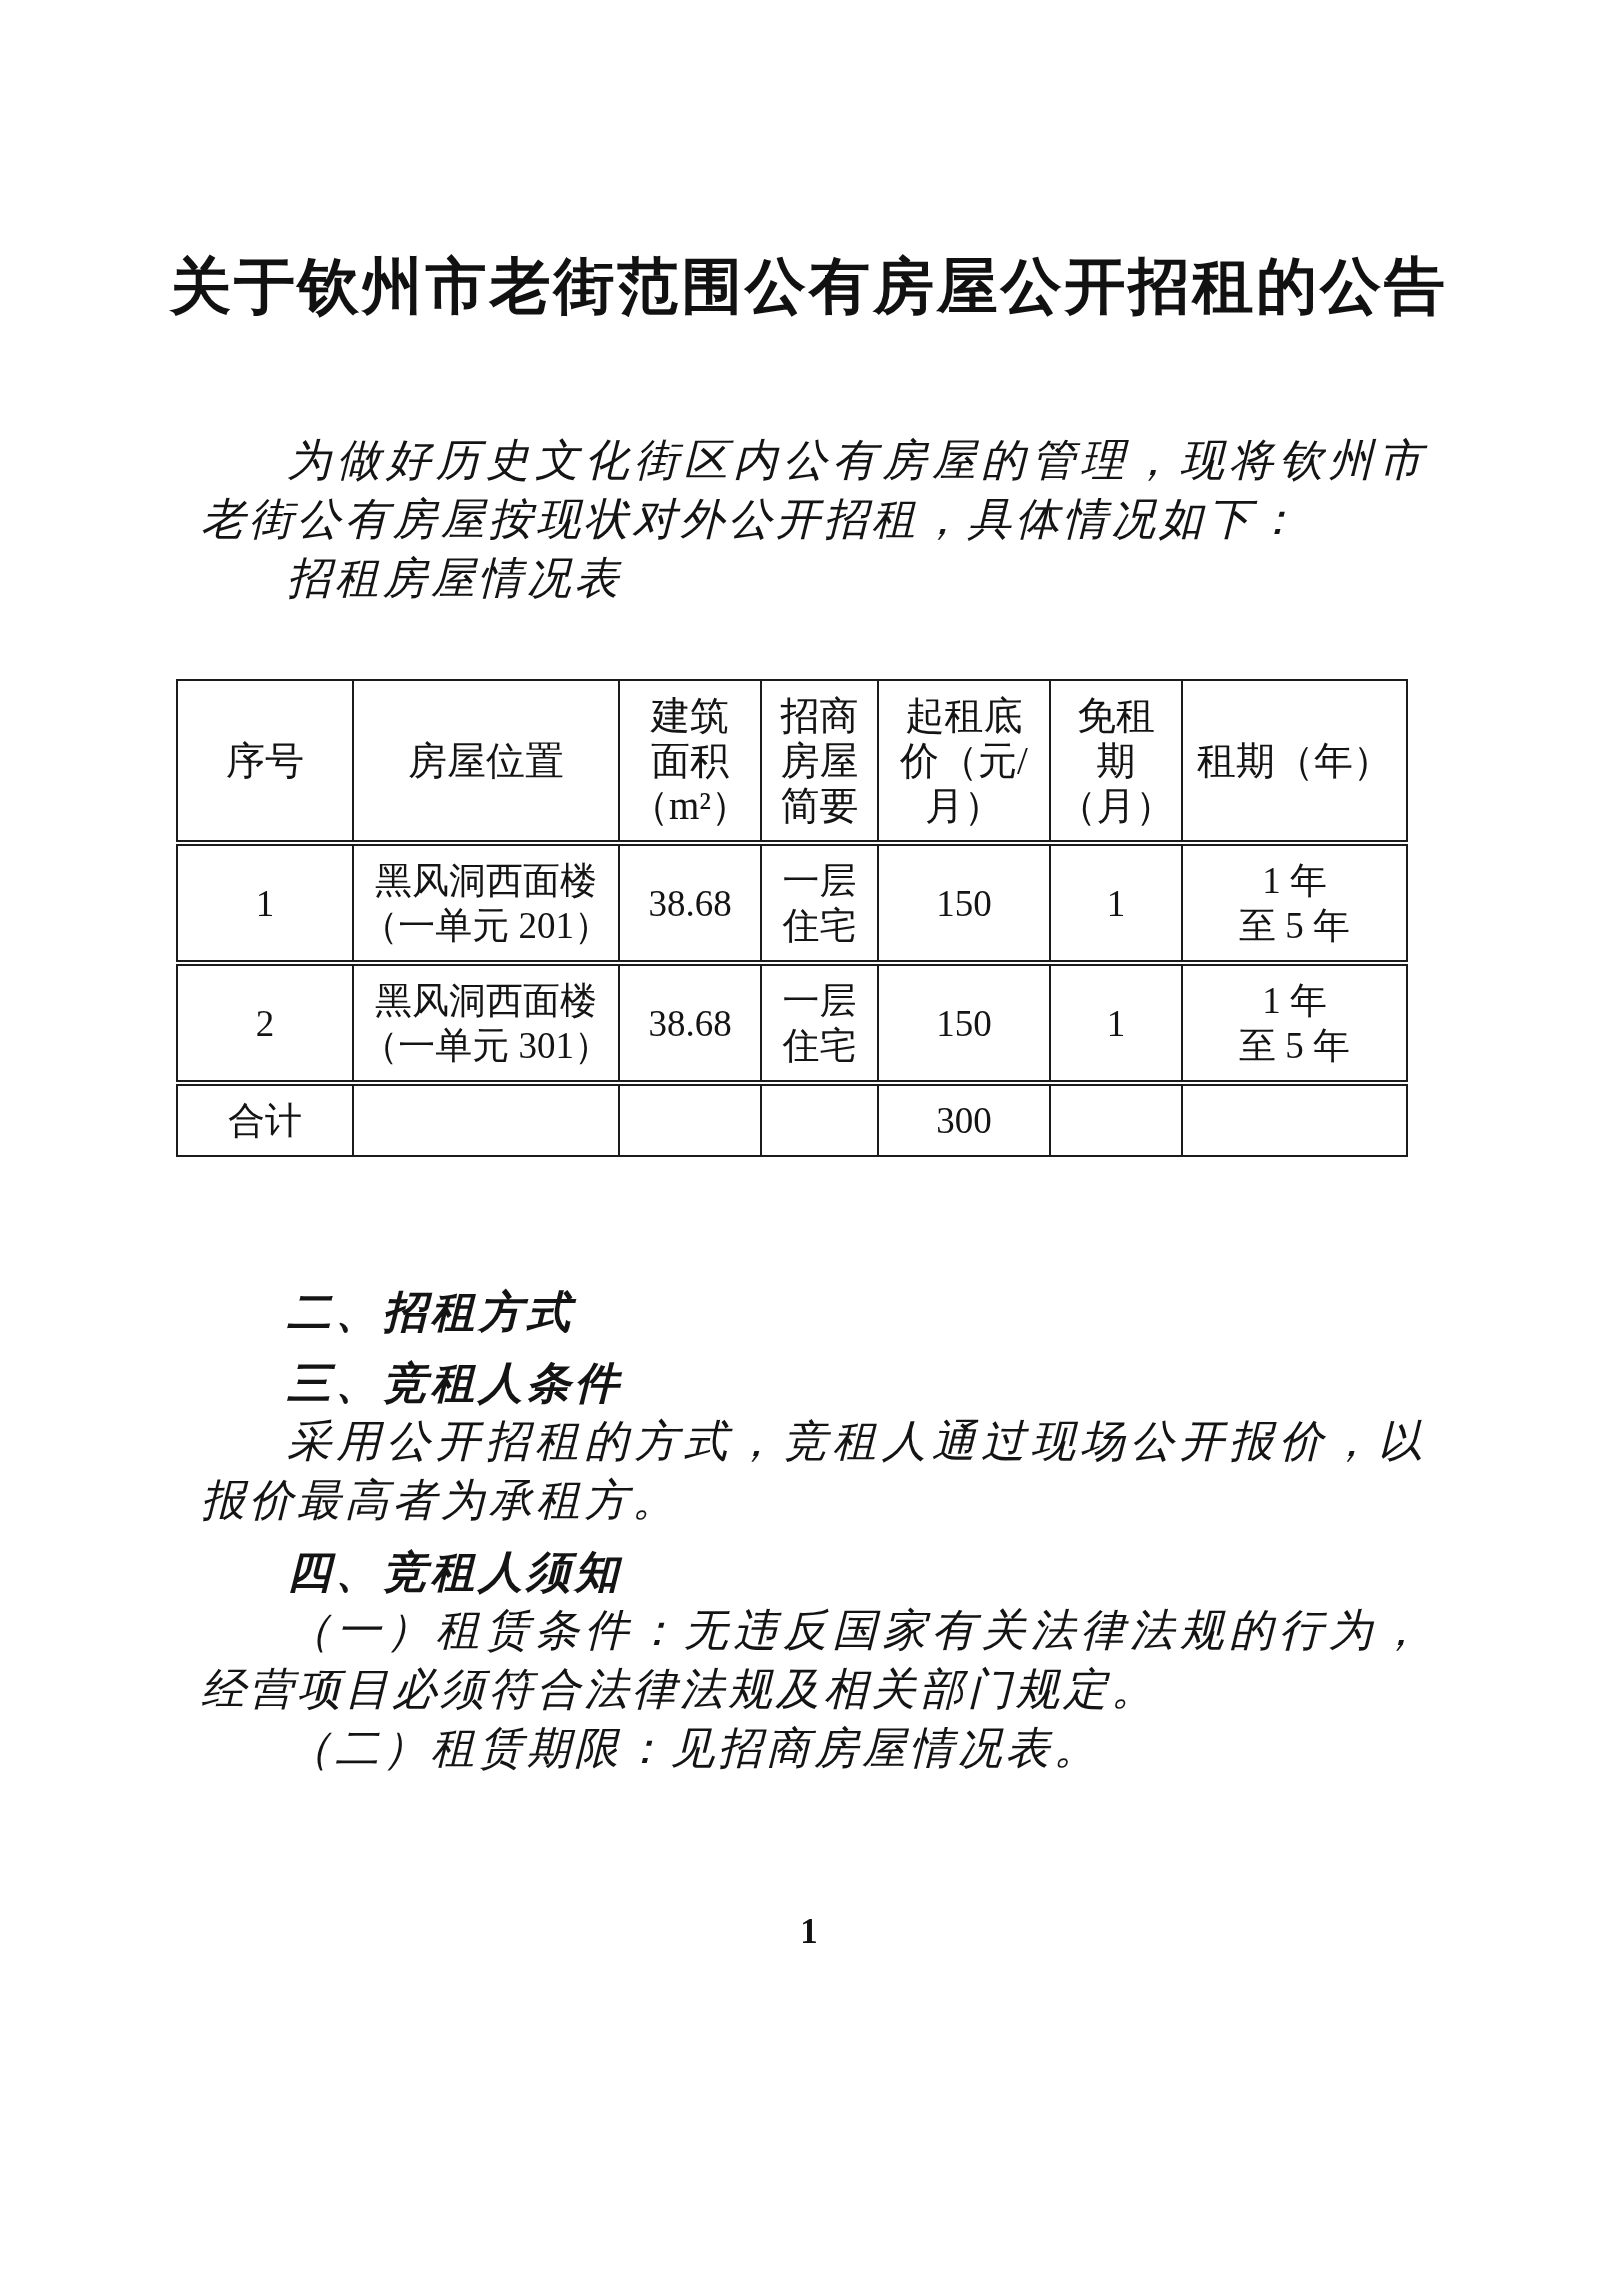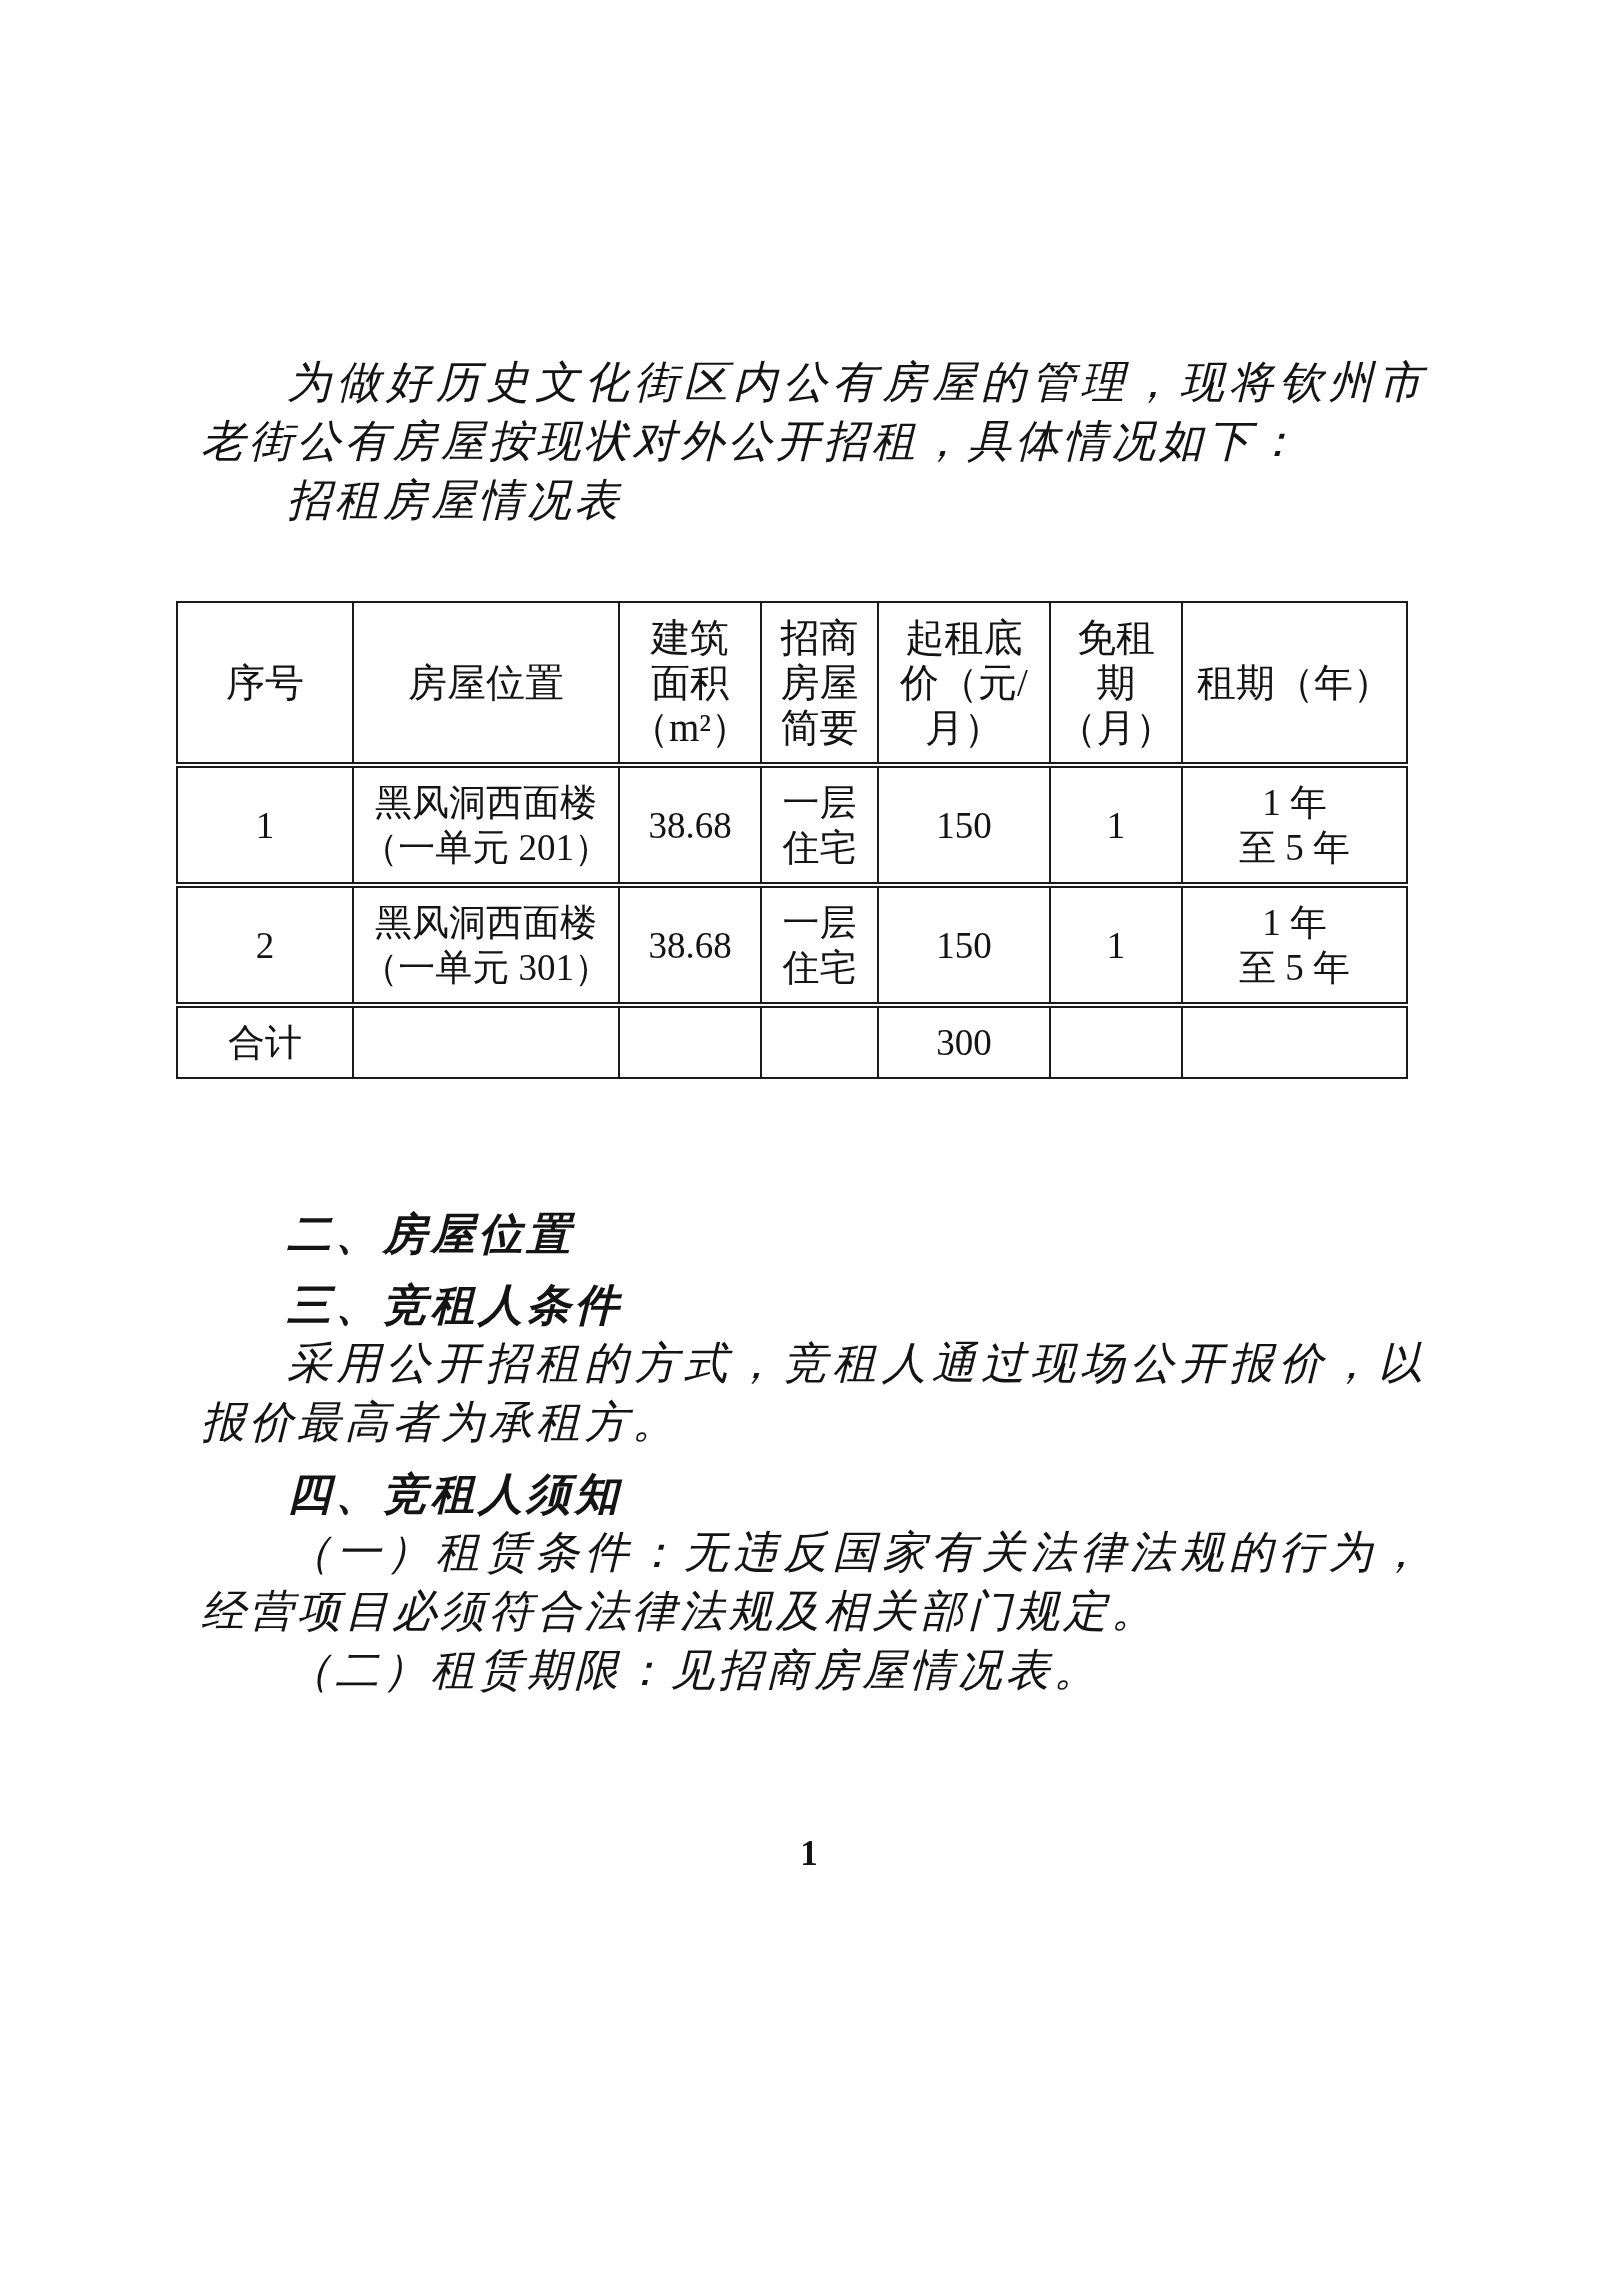--- a/index.html
+++ b/index.html
@@ -91,20 +91,21 @@
     line-height: 43px;
     font-weight: 700;
     color: #111;
   }
 </style>
 </head>
 <body>
 
 <div class="page">
 
+  <h1 class="doc-title">关于钦州市老街范围公有房屋公开招租的公告</h1>
 
   <p class="tblock indent para1">为做好历史文化街区内公有房屋的管理，现将钦州市老街公有房屋按现状对外公开招租，具体情况如下：</p>
 
 
   <p class="tblock indent">招租房屋情况表</p>
 
   <div class="table-wrap">
     <table class="rtable">
       <colgroup>
         <col class="c0">
@@ -163,21 +164,21 @@
           <td></td>
           <td></td>
           <td>300</td>
           <td></td>
           <td></td>
         </tr>
       </tbody>
     </table>
   </div>
 
-  <p class="tblock indent heading h-method">二、房屋位置</p>
+  <p class="tblock indent heading h-method">二、招租方式</p>
 
   <p class="tblock indent heading h-qual">三、竞租人条件</p>
 
   <p class="tblock indent">采用公开招租的方式，竞租人通过现场公开报价，以报价最高者为承租方。</p>
 
 
   <p class="tblock indent heading h-notice">四、竞租人须知</p>
 
   <p class="tblock indent">（一）租赁条件：无违反国家有关法律法规的行为，经营项目必须符合法律法规及相关部门规定。</p>
 

